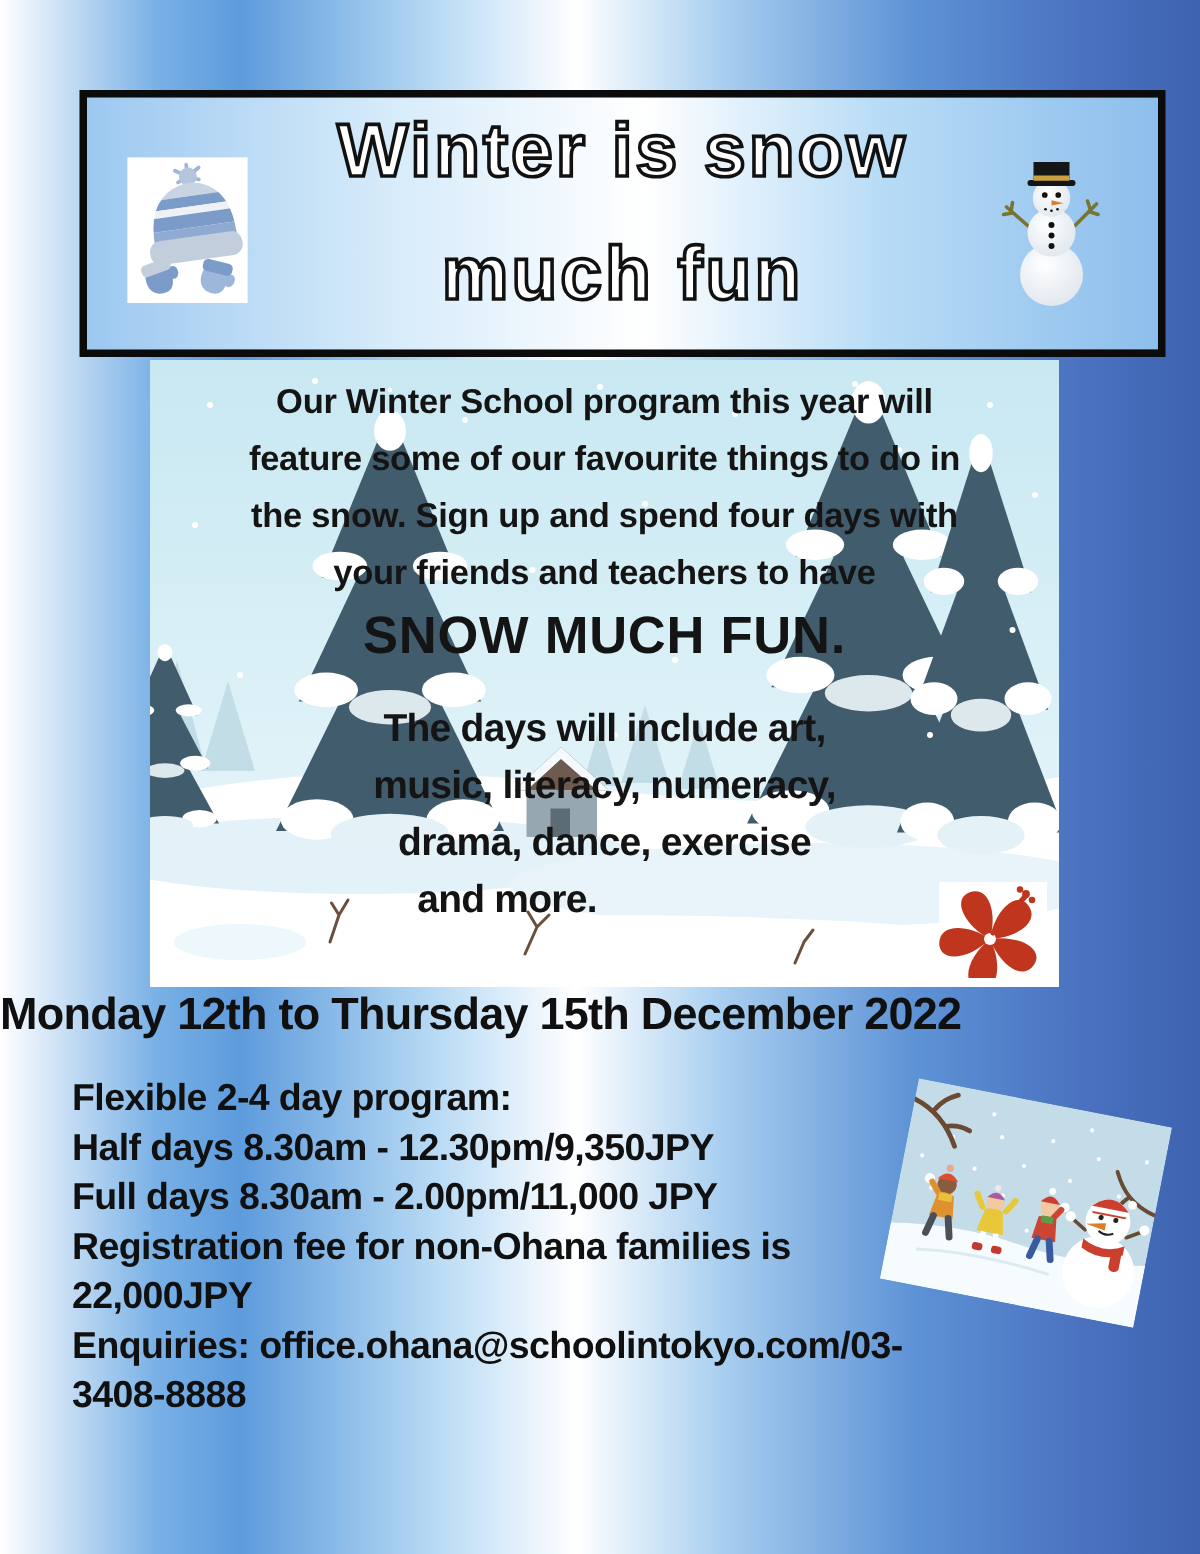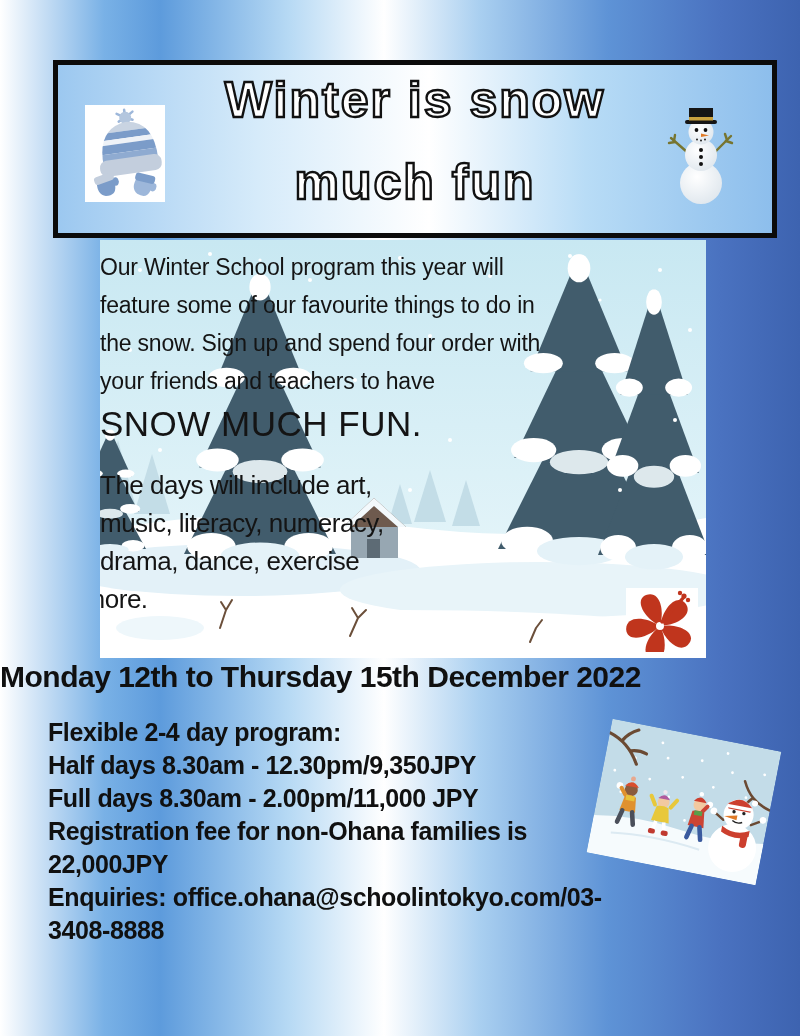--- a/index.html
+++ b/index.html
@@ -21,21 +21,21 @@
     font-weight:bold;font-size:50px;letter-spacing:2px;color:#ffffff;
     -webkit-text-stroke:2.4px #111;
     text-shadow:0 0 1px #111;
   }
   .title1{top:6px;} .title2{top:88px;}
   .hat-box{position:absolute;left:27px;top:40px;width:80px;height:97px;background:#fff;}
   .snowman-box{position:absolute;right:36px;top:42px;width:70px;height:98px;}
   
   .scene{position:absolute;left:100px;top:240px;width:606px;height:418px;overflow:hidden;}
   .scene svg.bg{position:absolute;left:0;top:0;width:100%;height:100%;}
-  .scene-text{position:absolute;left:0;width:100%;color:#141414;font-weight:normal;}
+  .scene-text{position:absolute;left:0;width:100%;text-align:center;color:#141414;font-weight:bold;}
   .intro{top:8px;font-size:23px;line-height:38px;letter-spacing:-0.2px;}
   .highlight{top:164px;font-size:35px;letter-spacing:0.5px;font-stretch:condensed;}
   .acts{top:226px;font-size:26px;line-height:38px;letter-spacing:-0.5px;}
   .act-last{transform:translateX(-65px);}
   .hibiscus-box{position:absolute;right:8px;bottom:6px;width:72px;height:64px;background:#fff;}
   
   .dates{
     position:absolute;left:0;top:660px;width:100%;
     font-size:30px;font-weight:bold;color:#101010;letter-spacing:-0.5px;
   }
@@ -216,21 +216,21 @@
         <circle cx="160" cy="20" r="1.6"></circle>
       <circle cx="430" cy="120" r="1.6"></circle>
         <circle cx="500" cy="60" r="1.6"></circle>
         <circle cx="90" cy="70" r="1.6"></circle>
     </g>
   </svg>
 
   <div class="scene-text intro">
     <div>Our Winter School program this year will</div>
     <div>feature some of our favourite things to do in</div>
-    <div>the snow. Sign up and spend four order with</div>
+    <div>the snow. Sign up and spend four days with</div>
     <div>your friends and teachers to have</div>
   </div>
 
   <div class="scene-text acts">
     <div>The days will include art,</div>
     <div>music, literacy, numeracy,</div>
     <div>drama, dance, exercise</div>
     <div class="act-last">and more.</div>
   </div>
 

